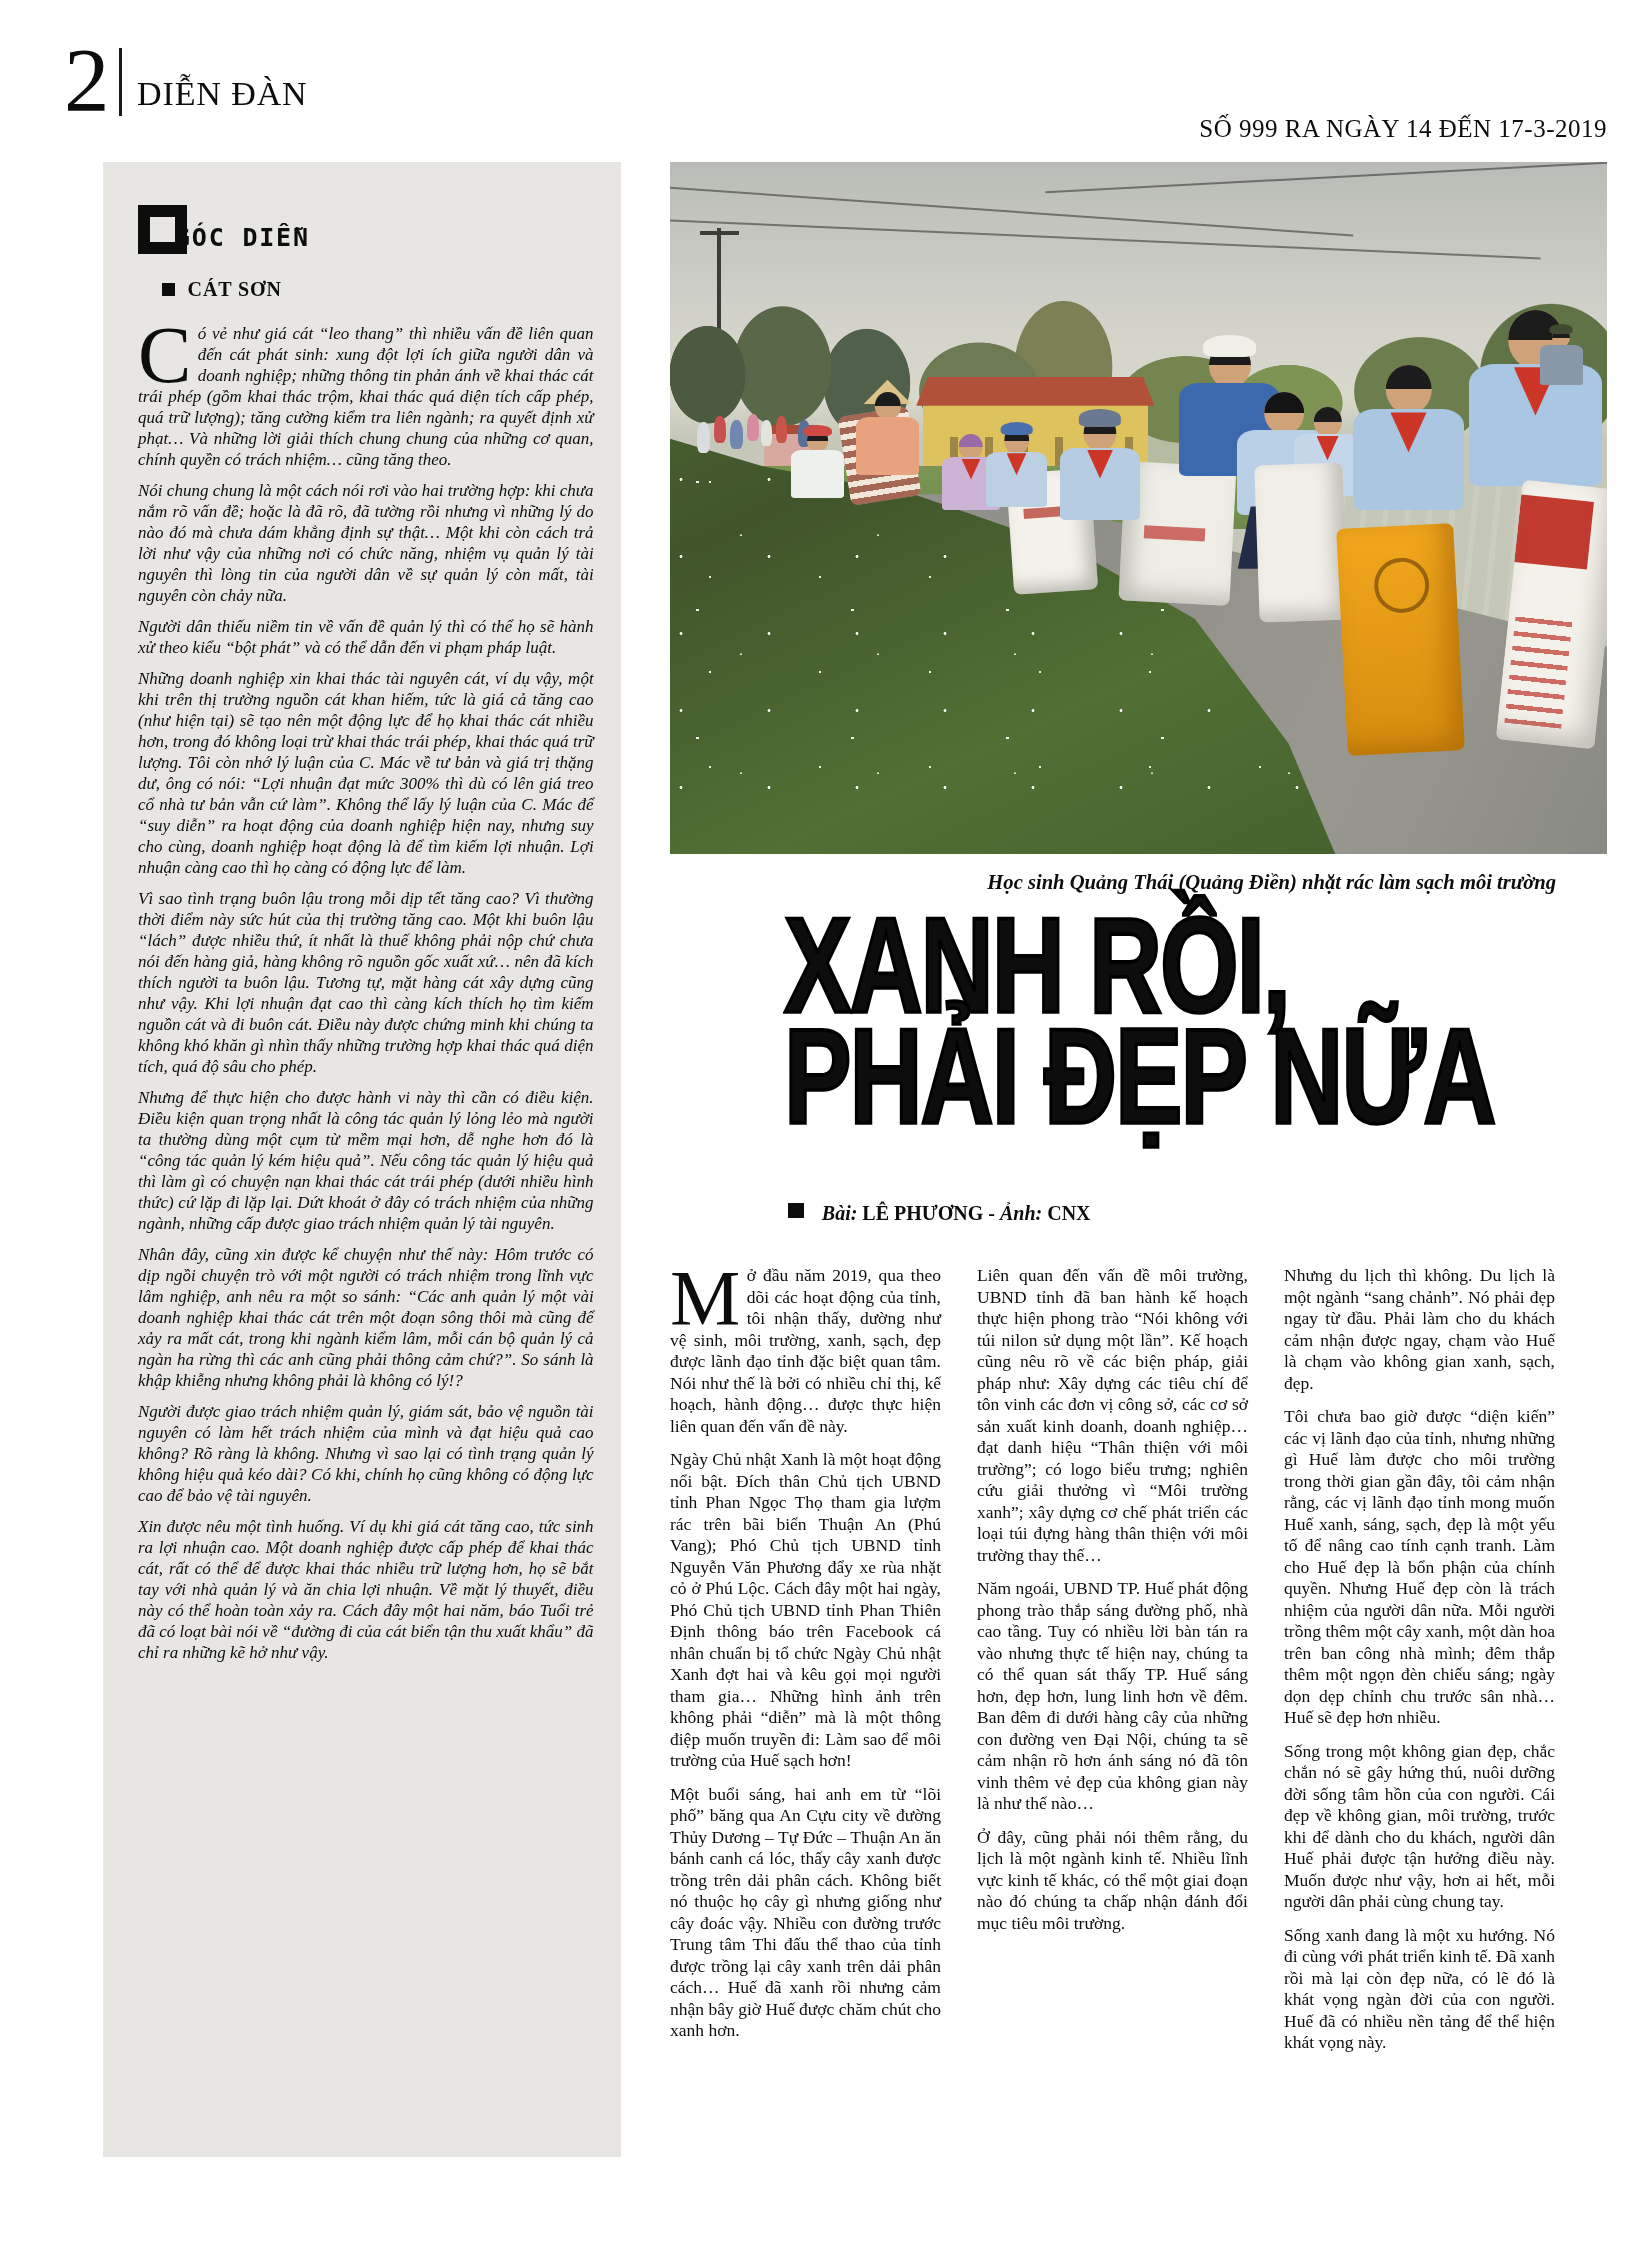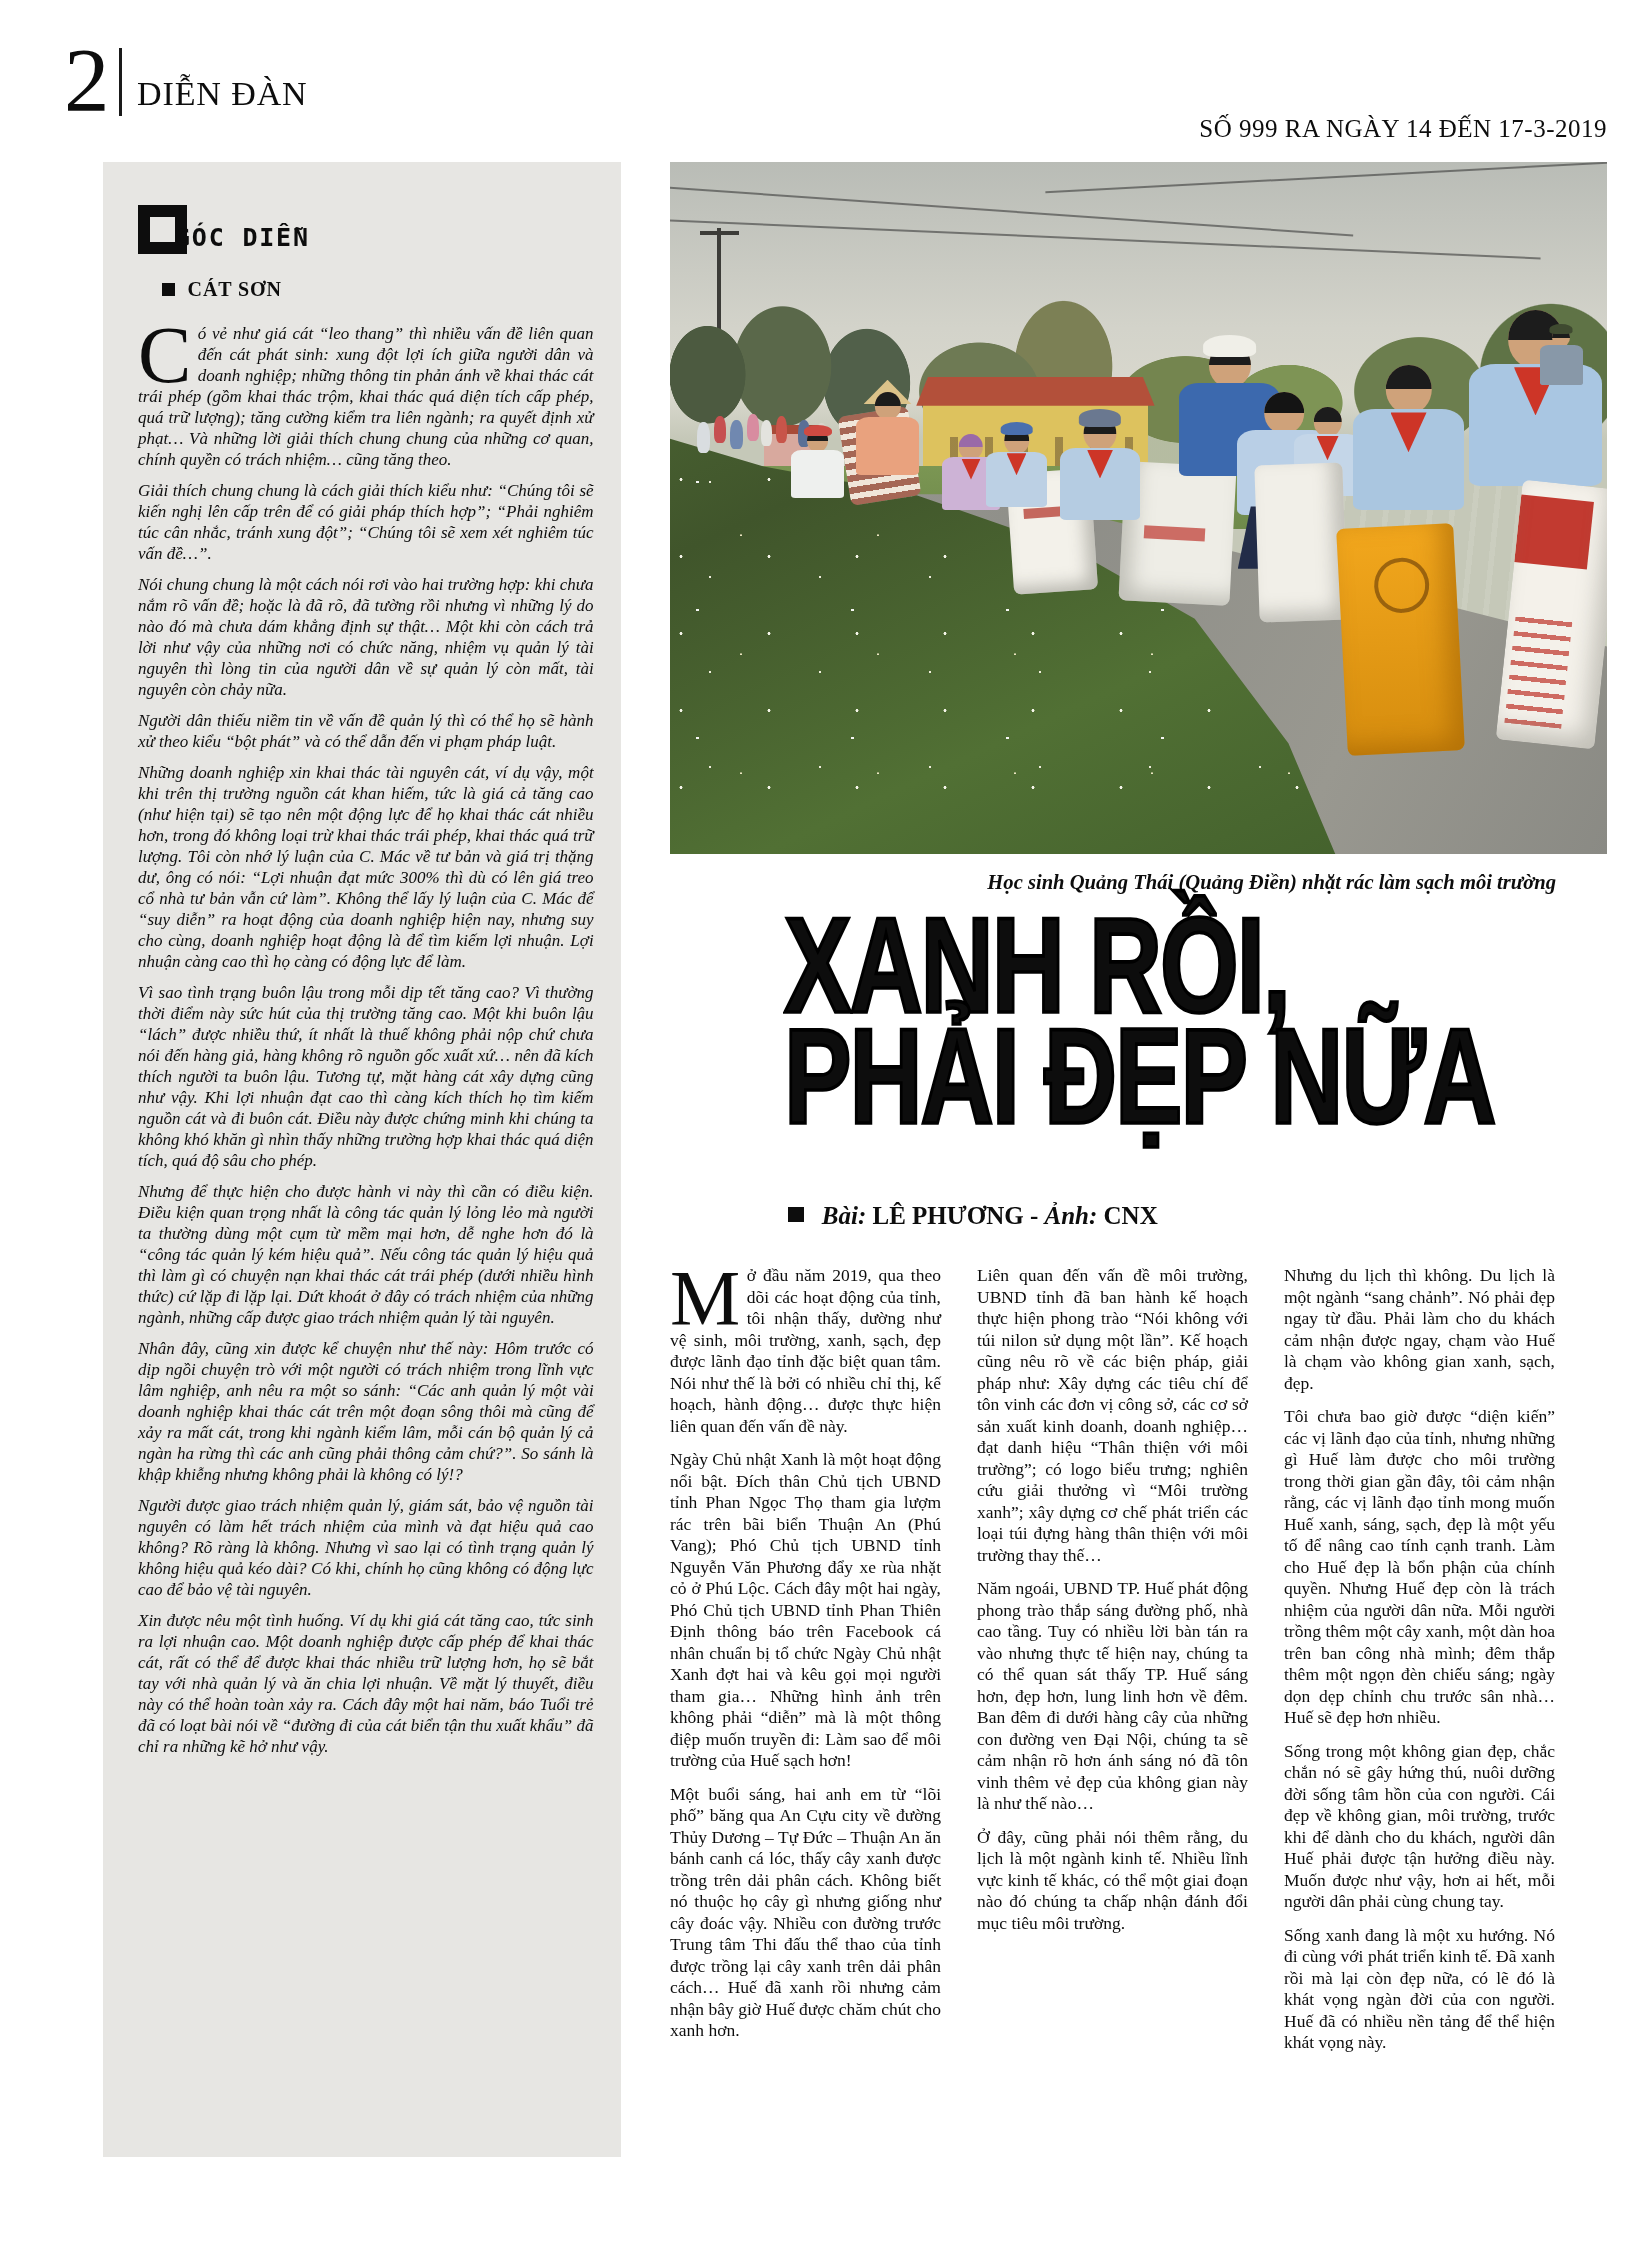--- a/index.html
+++ b/index.html
@@ -122,21 +122,21 @@
   
   .caption{position:absolute;left:670px;top:871px;width:937px;box-sizing:border-box;
            padding-right:51px;text-align:right;font-weight:bold;font-style:italic;font-size:20.6px;}
 
   
   .headline{position:absolute;left:784px;top:910px;margin:0;font-family:"Liberation Sans",sans-serif;
             font-weight:bold;font-size:135px;line-height:111px;letter-spacing:-2.7px;
             transform:scaleX(.75);transform-origin:left top;white-space:nowrap;
             -webkit-text-stroke:3.7px #000;}
   .headline span{display:block;}
-  .byline{position:absolute;left:788px;top:1202px;font-size:25px;font-weight:bold;white-space:nowrap;font-family:Liberation Serif, serif;}
+  .byline{position:absolute;left:788px;top:1202px;font-size:20px;font-weight:bold;white-space:nowrap;font-family:Liberation Serif, serif;}
   .bsq{display:inline-block;width:15.5px;height:15.5px;background:#0d0d0d;margin-right:18.3px;vertical-align:1.8px;}
   .bi{font-style:italic;}
 
   
   .cols{position:absolute;left:670px;top:1265px;width:885px;height:987px;display:flex;gap:36px;overflow:hidden;}
   .col{flex:1;font-size:17.5px;line-height:21.5px;text-align:justify;}
   .col p{margin:0 0 12px 0;}
   .dropc2{float:left;font-size:79px;line-height:60px;padding:2.7px 6.4px 0 0;}
 </style>
 </head>
@@ -154,21 +154,20 @@
       <span class="ksq"></span>
       <span class="ktext">GÓC DIỄN</span>
     </div>
     <div class="author">
       <span class="asq"></span><span>CÁT SƠN</span>
     </div>
     <div class="obody">
       <p class="olead"><span class="dropc">C</span><span>ó vẻ như giá cát “leo thang” thì nhiều vấn đề liên quan đến cát phát sinh: xung đột lợi ích giữa người dân và doanh nghiệp; những thông tin phản ánh về khai thác cát trái phép (gồm khai thác trộm, khai thác quá diện tích cấp phép, quá trữ lượng); tăng cường kiểm tra liên ngành; ra quyết định xử phạt… Và những lời giải thích chung chung của những cơ quan, chính quyền có trách nhiệm… cũng tăng theo.</span></p>
       <div>
 
-      <p>Giải thích chung chung là cách giải thích kiểu như: “Chúng tôi sẽ kiến nghị lên cấp trên để có giải pháp thích hợp”; “Phải nghiêm túc cân nhắc, tránh xung đột”; “Chúng tôi sẽ xem xét nghiêm túc vấn đề…”.</p>
           <p>Nói chung chung là một cách nói rơi vào hai trường hợp: khi chưa nắm rõ vấn đề; hoặc là đã rõ, đã tường rồi nhưng vì những lý do nào đó mà chưa dám khẳng định sự thật… Một khi còn cách trả lời như vậy của những nơi có chức năng, nhiệm vụ quản lý tài nguyên thì lòng tin của người dân về sự quản lý còn mất, tài nguyên còn chảy nữa.</p>
           <p>Người dân thiếu niềm tin về vấn đề quản lý thì có thể họ sẽ hành xử theo kiểu “bột phát” và có thể dẫn đến vi phạm pháp luật.</p>
           <p>Những doanh nghiệp xin khai thác tài nguyên cát, ví dụ vậy, một khi trên thị trường nguồn cát khan hiếm, tức là giá cả tăng cao (như hiện tại) sẽ tạo nên một động lực để họ khai thác cát nhiều hơn, trong đó không loại trừ khai thác trái phép, khai thác quá trữ lượng. Tôi còn nhớ lý luận của C. Mác về tư bản và giá trị thặng dư, ông có nói: “Lợi nhuận đạt mức 300% thì dù có lên giá treo cổ nhà tư bản vẫn cứ làm”. Không thể lấy lý luận của C. Mác để “suy diễn” ra hoạt động của doanh nghiệp hiện nay, nhưng suy cho cùng, doanh nghiệp hoạt động là để tìm kiếm lợi nhuận. Lợi nhuận càng cao thì họ càng có động lực để làm.</p>
           <p>Vì sao tình trạng buôn lậu trong mỗi dịp tết tăng cao? Vì thường thời điểm này sức hút của thị trường tăng cao. Một khi buôn lậu “lách” được nhiều thứ, ít nhất là thuế không phải nộp chứ chưa nói đến hàng giả, hàng không rõ nguồn gốc xuất xứ… nên đã kích thích người ta buôn lậu. Tương tự, mặt hàng cát xây dựng cũng như vậy. Khi lợi nhuận đạt cao thì càng kích thích họ tìm kiếm nguồn cát và đi buôn cát. Điều này được chứng minh khi chúng ta không khó khăn gì nhìn thấy những trường hợp khai thác quá diện tích, quá độ sâu cho phép.</p>
           <p>Nhưng để thực hiện cho được hành vi này thì cần có điều kiện. Điều kiện quan trọng nhất là công tác quản lý lỏng lẻo mà người ta thường dùng một cụm từ mềm mại hơn, dễ nghe hơn đó là “công tác quản lý kém hiệu quả”. Nếu công tác quản lý hiệu quả thì làm gì có chuyện nạn khai thác cát trái phép (dưới nhiều hình thức) cứ lặp đi lặp lại. Dứt khoát ở đây có trách nhiệm của những ngành, những cấp được giao trách nhiệm quản lý tài nguyên.</p>
           <p>Nhân đây, cũng xin được kể chuyện như thế này: Hôm trước có dịp ngồi chuyện trò với một người có trách nhiệm trong lĩnh vực lâm nghiệp, anh nêu ra một so sánh: “Các anh quản lý một vài doanh nghiệp khai thác cát trên một đoạn sông thôi mà cũng để xảy ra mất cát, trong khi ngành kiểm lâm, mỗi cán bộ quản lý cả ngàn ha rừng thì các anh cũng phải thông cảm chứ?”. So sánh là khập khiễng nhưng không phải là không có lý!?</p>
           <p>Người được giao trách nhiệm quản lý, giám sát, bảo vệ nguồn tài nguyên có làm hết trách nhiệm của mình và đạt hiệu quả cao không? Rõ ràng là không. Nhưng vì sao lại có tình trạng quản lý không hiệu quả kéo dài? Có khi, chính họ cũng không có động lực cao để bảo vệ tài nguyên.</p>
           <p>Xin được nêu một tình huống. Ví dụ khi giá cát tăng cao, tức sinh ra lợi nhuận cao. Một doanh nghiệp được cấp phép để khai thác cát, rất có thể để được khai thác nhiều trữ lượng hơn, họ sẽ bắt tay với nhà quản lý và ăn chia lợi nhuận. Về mặt lý thuyết, điều này có thể hoàn toàn xảy ra. Cách đây một hai năm, báo Tuổi trẻ đã có loạt bài nói về “đường đi của cát biển tận thu xuất khẩu” đã chỉ ra những kẽ hở như vậy.</p>
         </div>
     </div>

